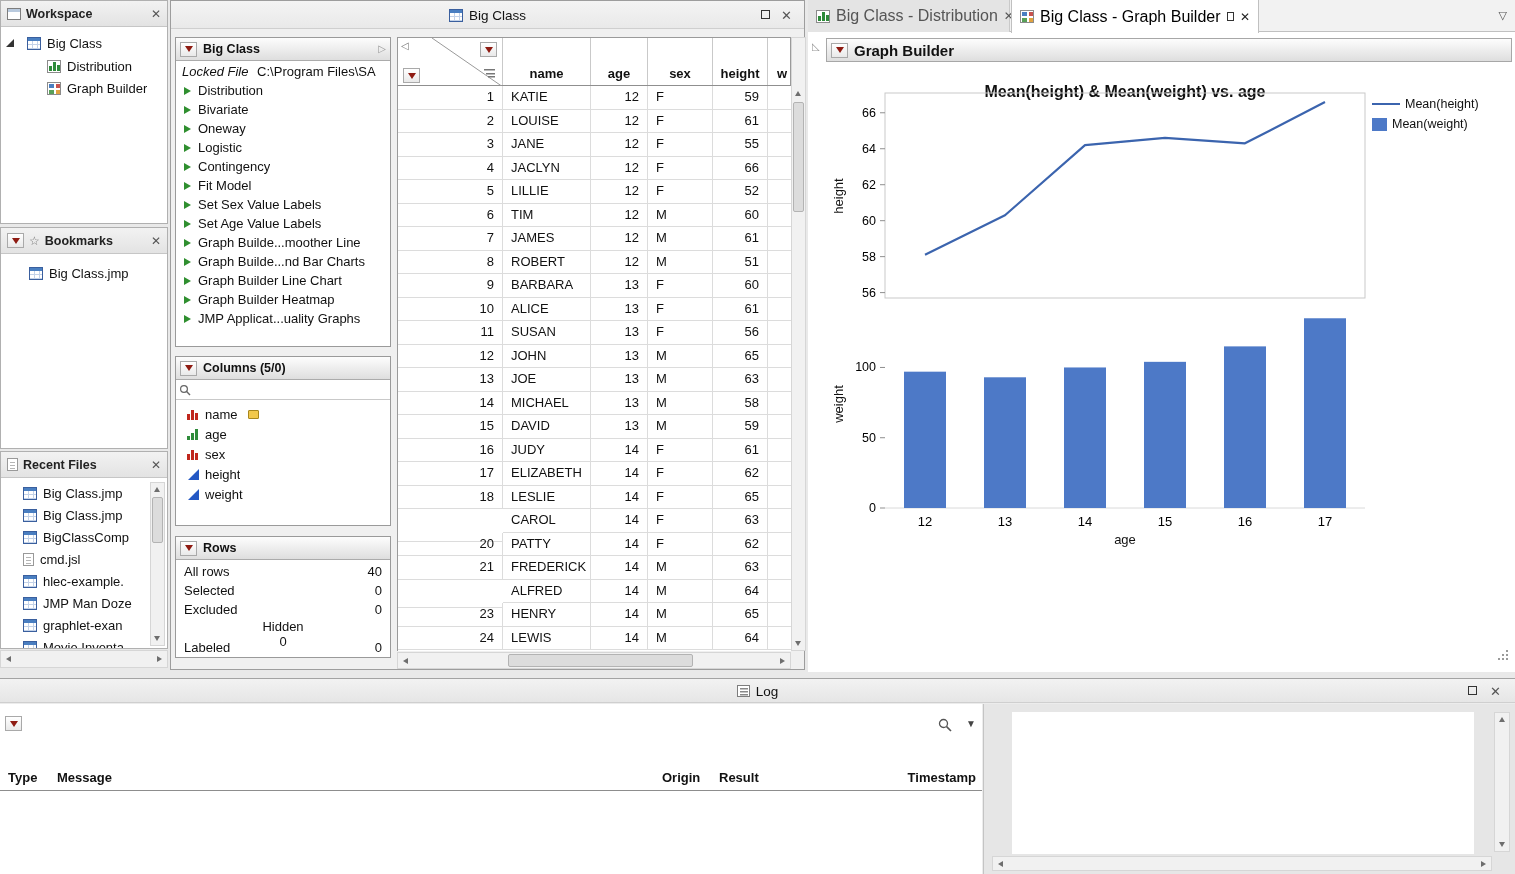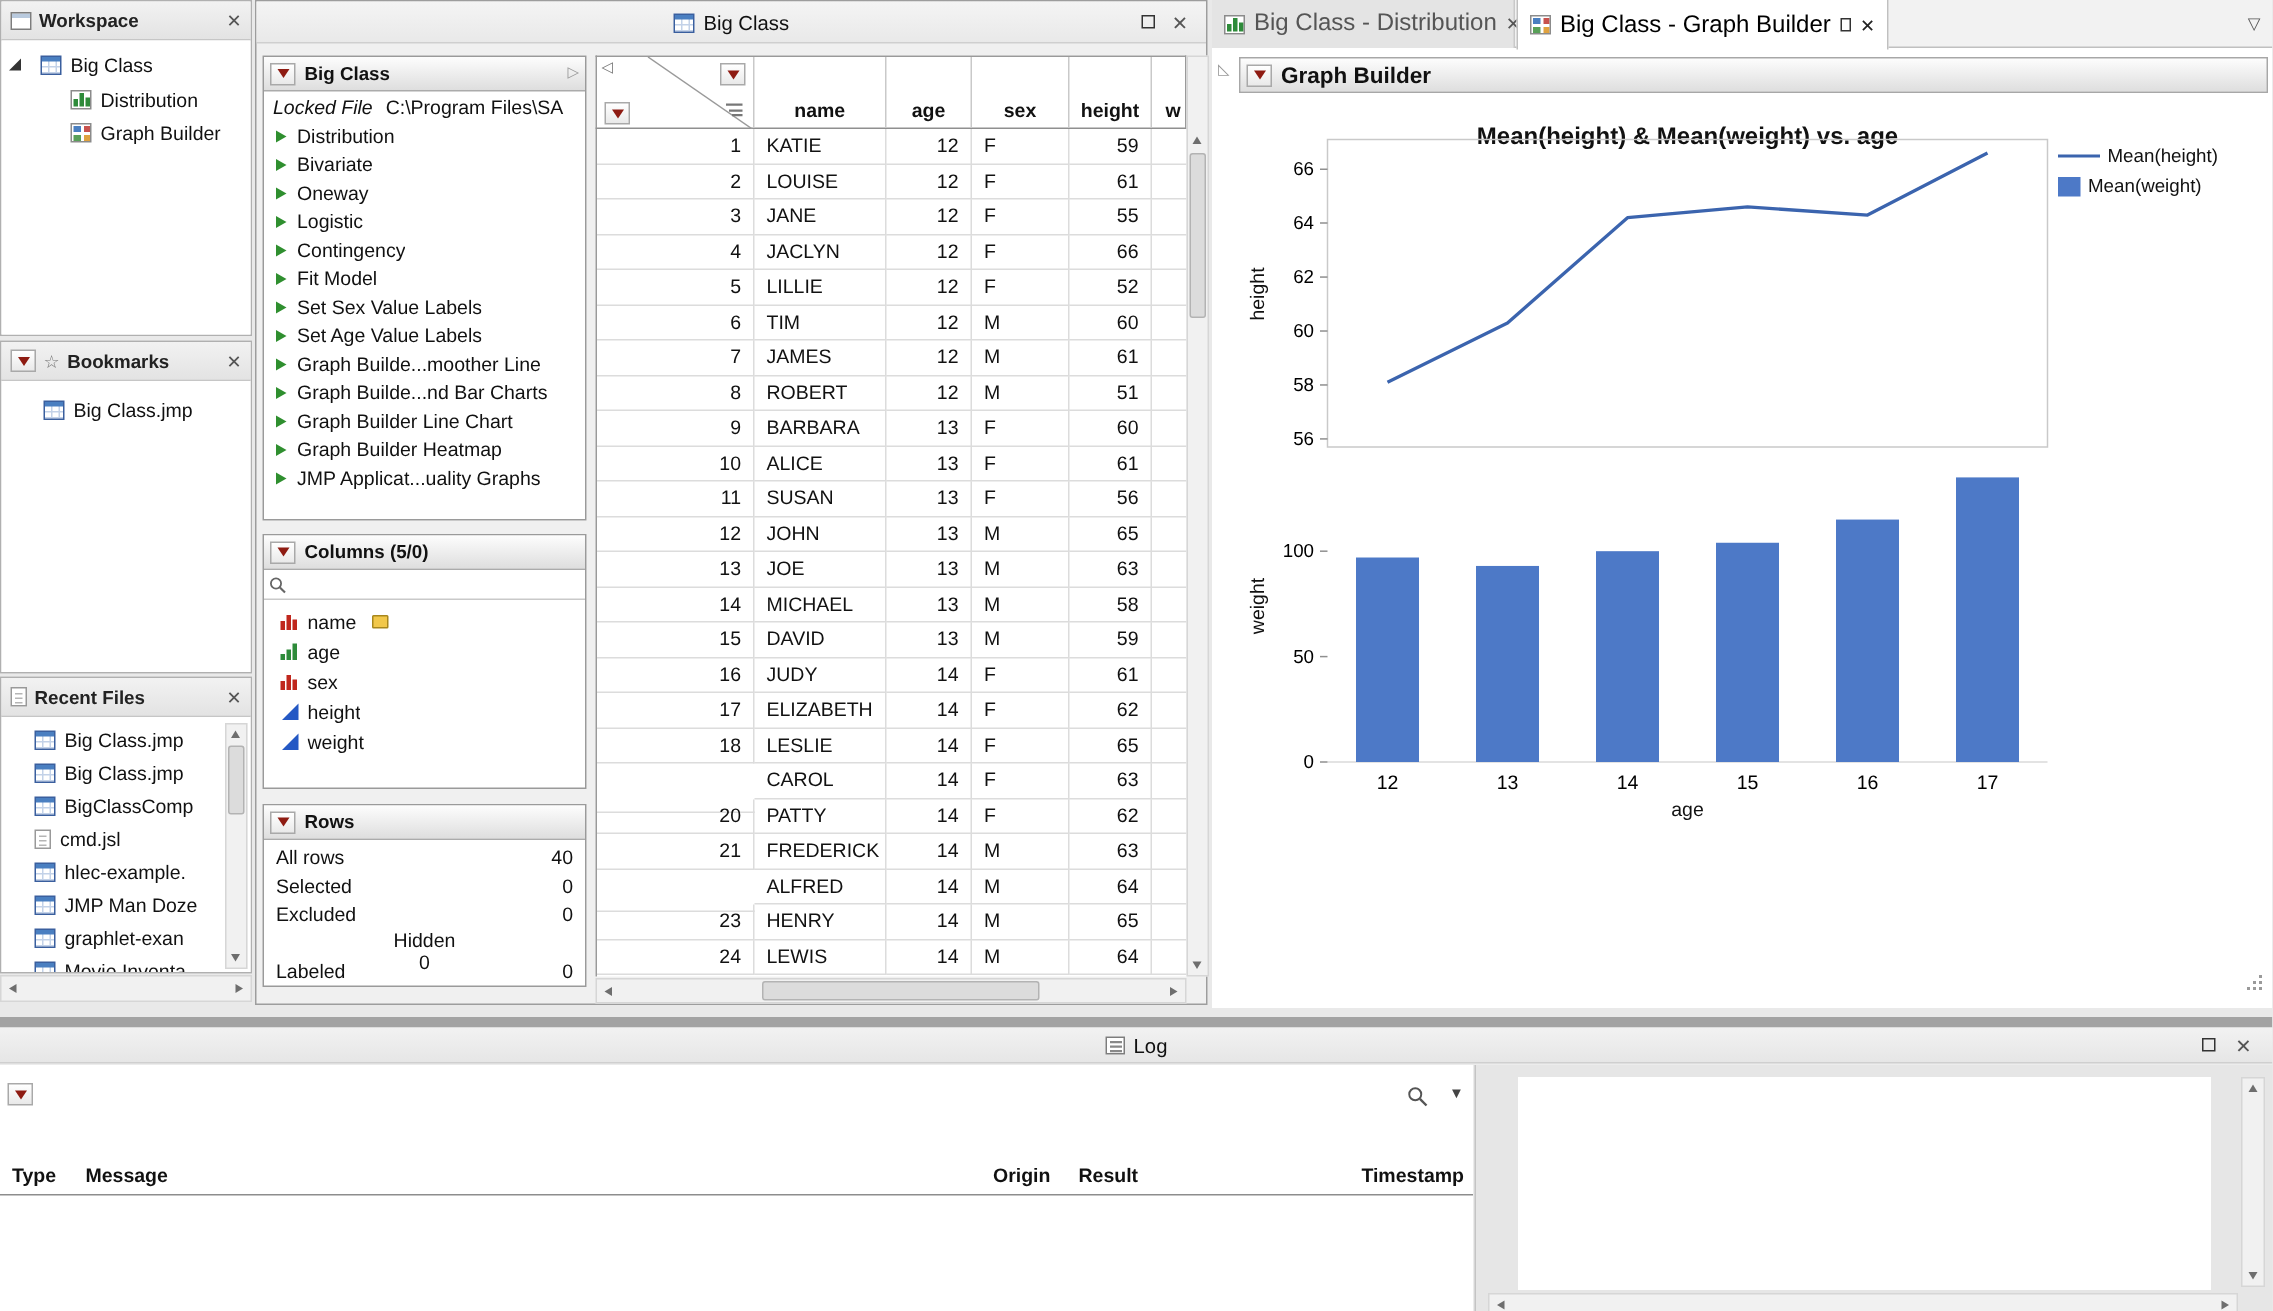--- a/index.html
+++ b/index.html
@@ -105,21 +105,21 @@
 
   
   #right-content { position:absolute; left:808px; top:32px; width:707px; height:640px; background:#fff; }
   .rot-label { position:absolute; transform:translate(-50%,-50%) rotate(-90deg); font-size:13px; white-space:nowrap; }
   .legend-row { display:flex; align-items:center; gap:5px; height:20px; }
   .legend-line { width:28px; border-top:2px solid #3b64ae; }
   .legend-swatch { width:15px; height:13px; background:#4d79c7; }
   .grip { width:2px; height:2px; background:#9a9a9a; box-shadow:-4px 4px #9a9a9a, 0 4px #9a9a9a, -8px 8px #9a9a9a, -4px 8px #9a9a9a, 0 8px #9a9a9a; }
 
   
-  #log-panel { position:absolute; left:0; top:678px; width:1515px; height:196px; background:#ececec; border-top:7px solid #a3a3a3; }
+  #log-panel { position:absolute; left:0; top:678px; width:1515px; height:196px; background:#ececec; border-top:1px solid #a3a3a3; }
   #log-title { height:24px; background:linear-gradient(#f2f2f2,#e6e6e6); border-bottom:1px solid #cfcfcf; position:relative; }
   #log-left { position:absolute; left:0; top:25px; width:982px; height:171px; background:#fff; }
   #log-right { position:absolute; left:983px; top:25px; width:532px; height:171px; background:#e6e6e6; border-left:1px solid #c4c4c4; }
   #filter-input { position:absolute; left:26px; top:8px; width:934px; height:24px; border:1px solid #93a9c4; border-radius:3px; padding:0 26px 0 8px; font-size:13px; font-family:inherit; }
   #filter-input::placeholder { font-style:italic; color:#8a8a8a; }
   .log-h { position:absolute; top:66px; font-weight:bold; font-size:13px; }
 
   .gray-tri { color:#999; font-size:10px; line-height:10px; }
   svg text { font-family:"Liberation Sans","DejaVu Sans",sans-serif; }
 </style>

